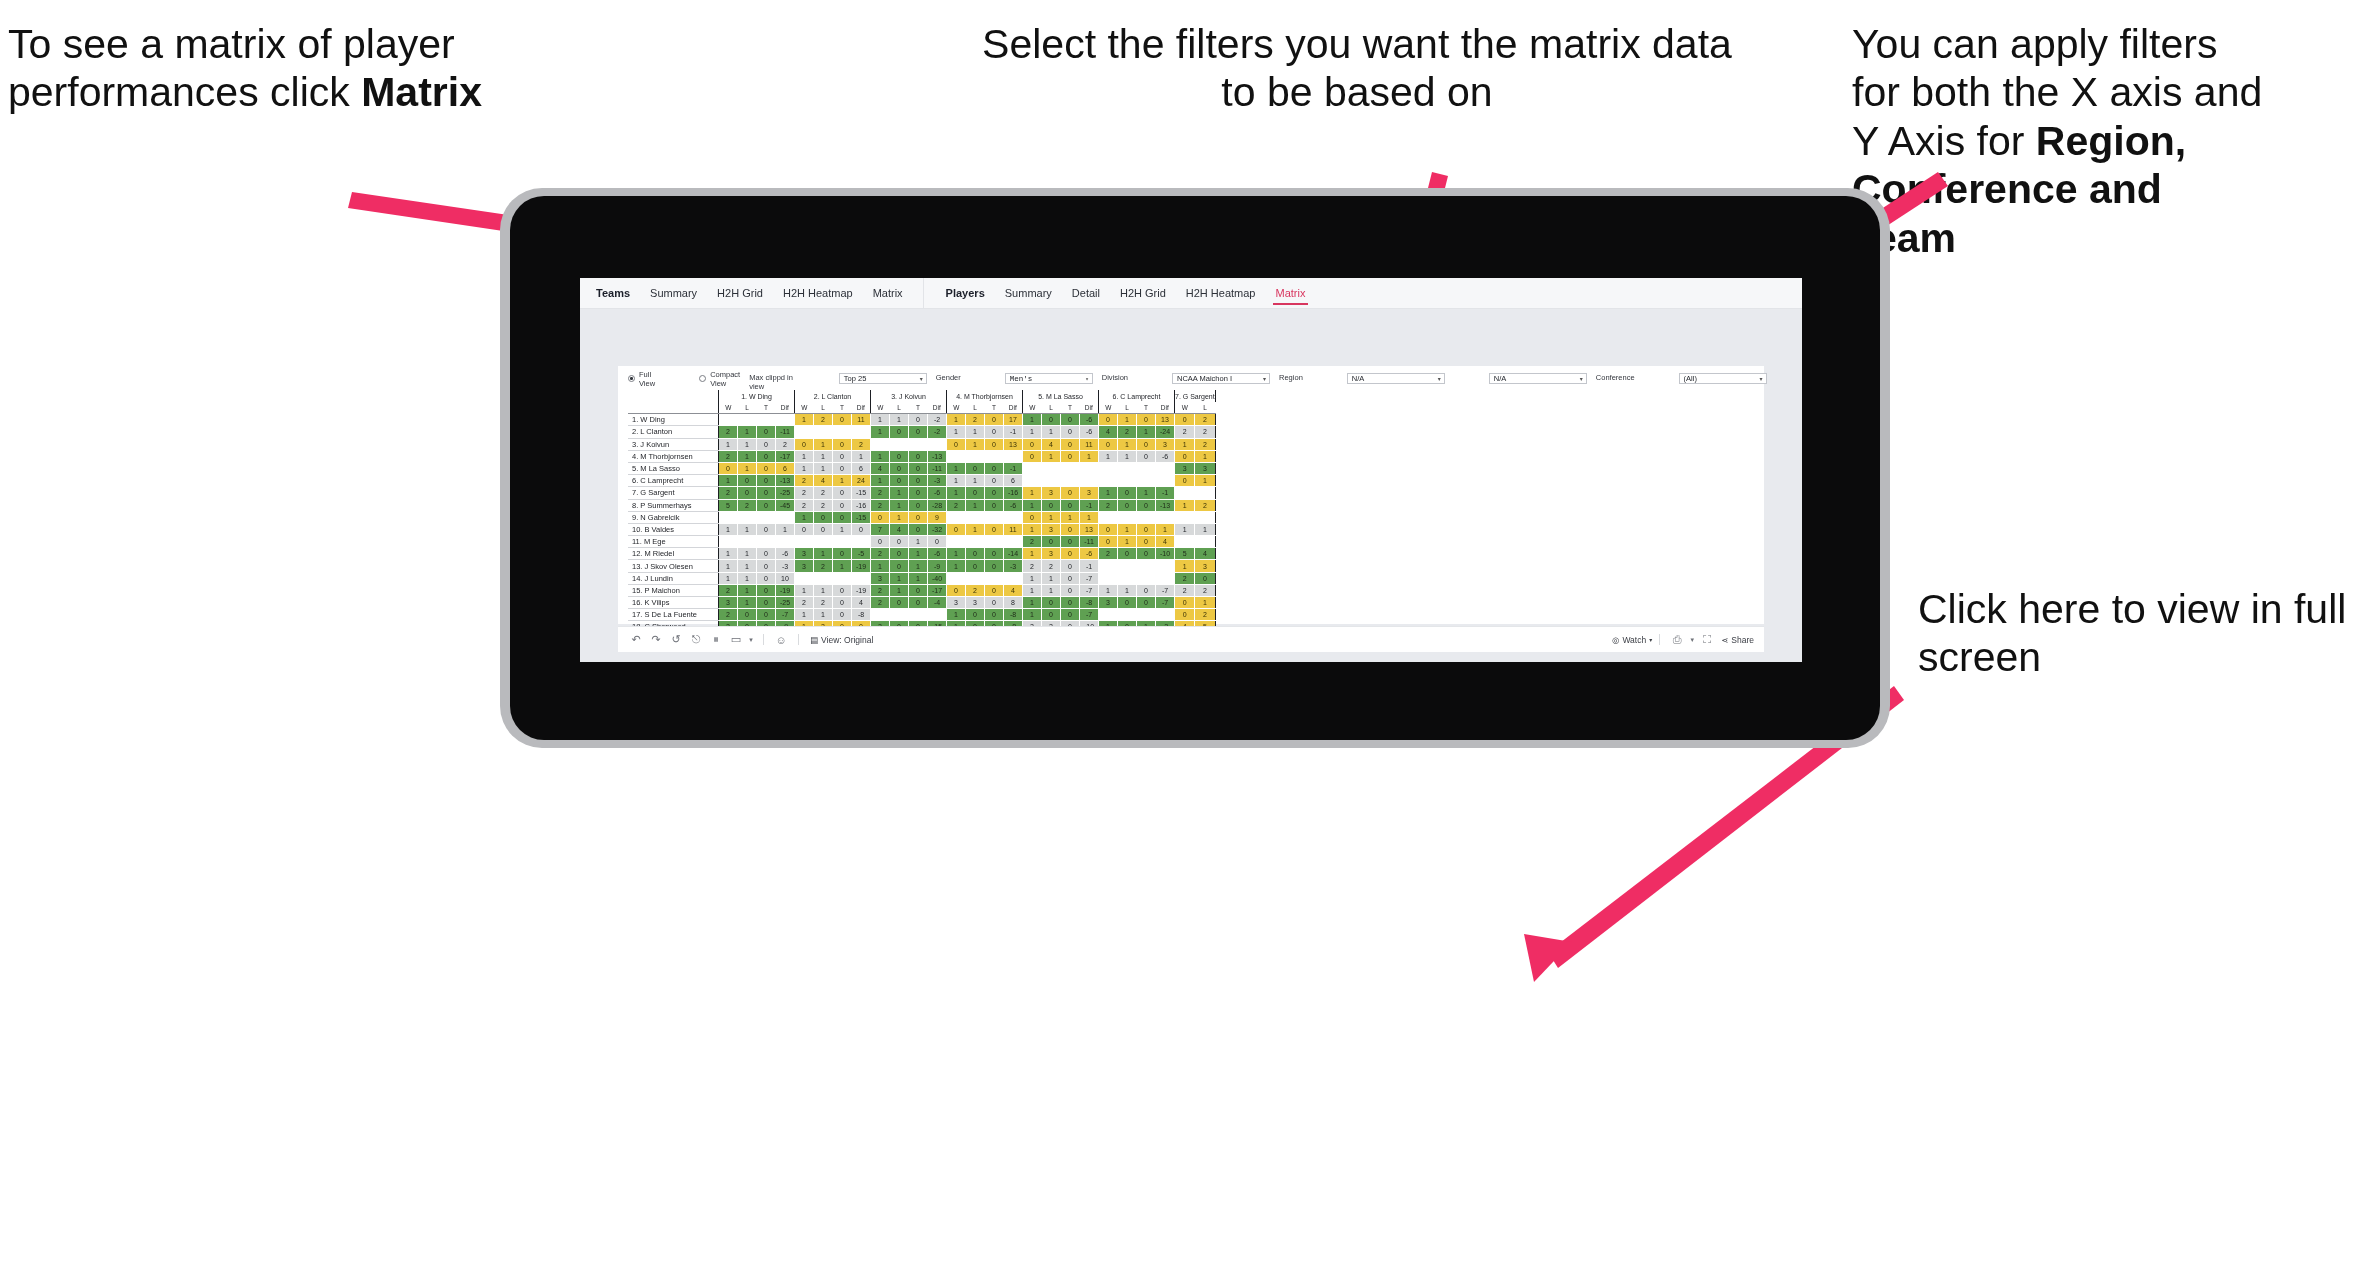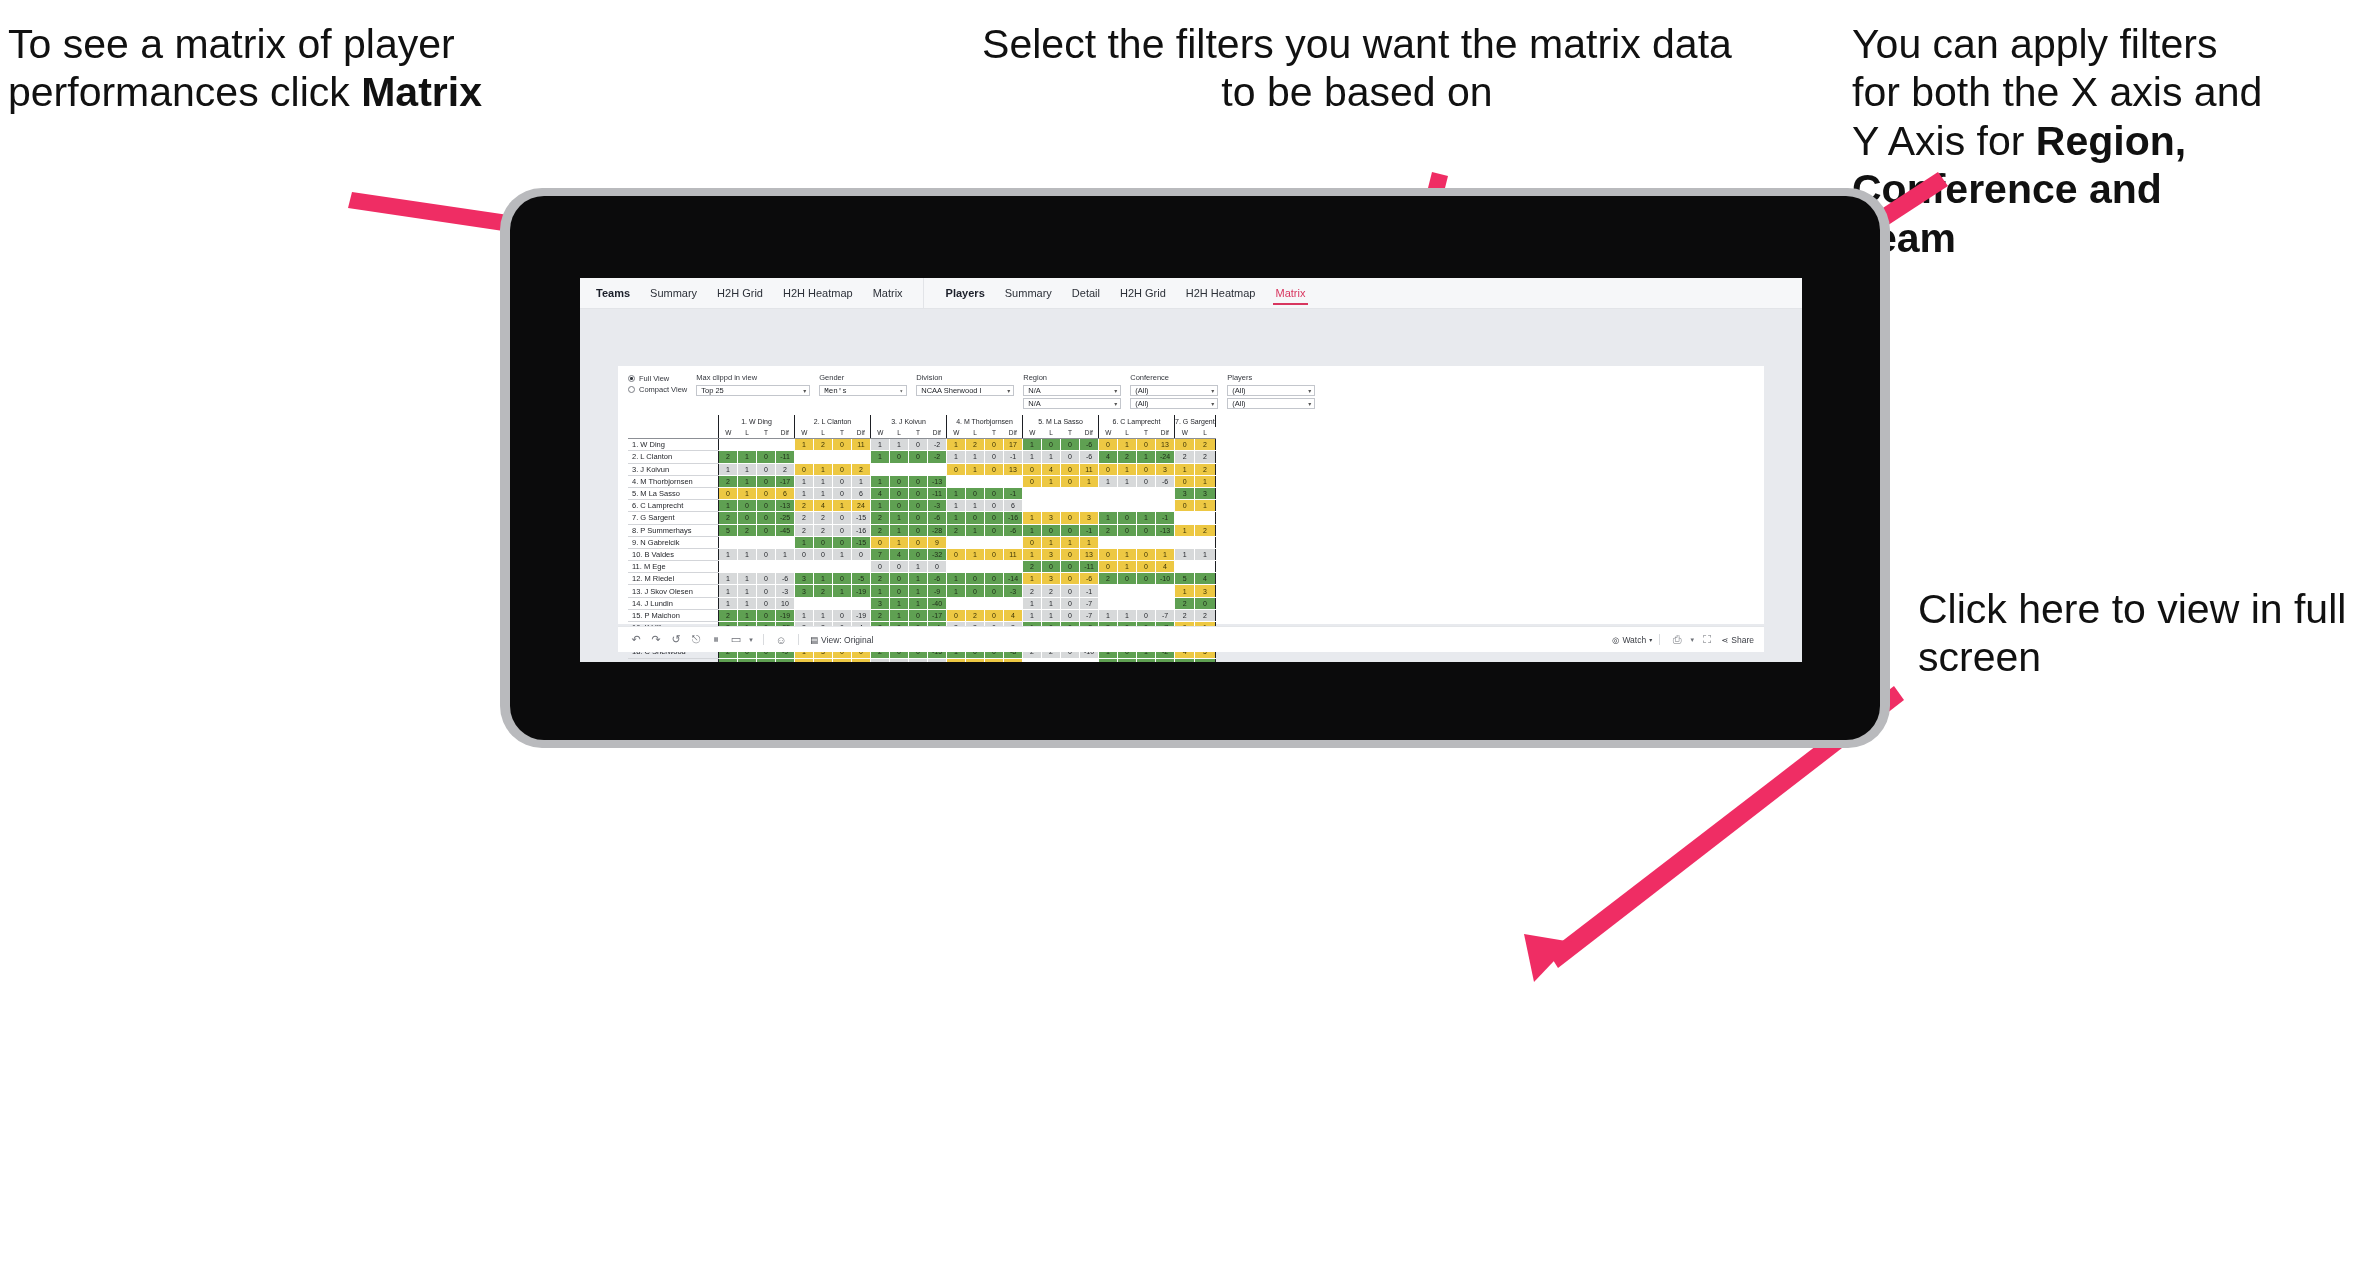--- a/index.html
+++ b/index.html
@@ -48,21 +48,21 @@
            display:flex;align-items:center;position:relative;cursor:pointer;}
   .subitem.active{color:#d8365f;}
   .subitem.active::after{content:"";position:absolute;left:7px;right:7px;bottom:3px;
                          height:2px;background:#d8365f;}
 
   
   #sheet{position:absolute;left:38px;top:88px;width:1146px;height:258px;background:#fff;}
 
   
   #filters{display:flex;align-items:flex-start;padding:7px 8px 4px 10px;gap:0;}
-  .fcol{display:flex;flex-direction:column;}
+  .fcol{display:flex;flex-direction:row;gap:44px;}
   .fcol + .fcol{margin-left:9px;}
   .fhead{font-size:7.5px;color:#33363d;margin-bottom:2px;height:10px;}
   .radio-row{display:flex;align-items:center;gap:4px;font-size:7.5px;color:#33363d;height:11px;}
   .radio{width:7px;height:7px;border:1px solid #7b7e85;border-radius:50%;
          box-sizing:border-box;position:relative;background:#fff;flex:none;}
   .radio.on::after{content:"";position:absolute;left:1.4px;top:1.4px;width:2.5px;height:2.5px;
                    border-radius:50%;background:#33363d;}
   .sel{height:11px;border:1px solid #c3c6cc;background:#fff;display:flex;align-items:center;
        justify-content:space-between;padding:0 3px 0 4px;font-size:7.5px;color:#23262c;
        box-sizing:border-box;margin-bottom:2px;}
@@ -184,21 +184,21 @@
           <div class="fhead">Gender</div>
           <div class="sel w-gen">
             <span>Men's</span>
             <span class="cv">▾</span>
           </div>
         </div>
 
         <div class="fcol">
           <div class="fhead">Division</div>
           <div class="sel w-div">
-            <span>NCAA Sherwood I</span>
+            <span>NCAA Maichon I</span>
             <span class="cv">▾</span>
           </div>
         </div>
 
         <div class="fcol">
           <div class="fhead">Region</div>
           <div class="sel w-reg">
             <span>N/A</span>
             <span class="cv">▾</span>
           </div>

